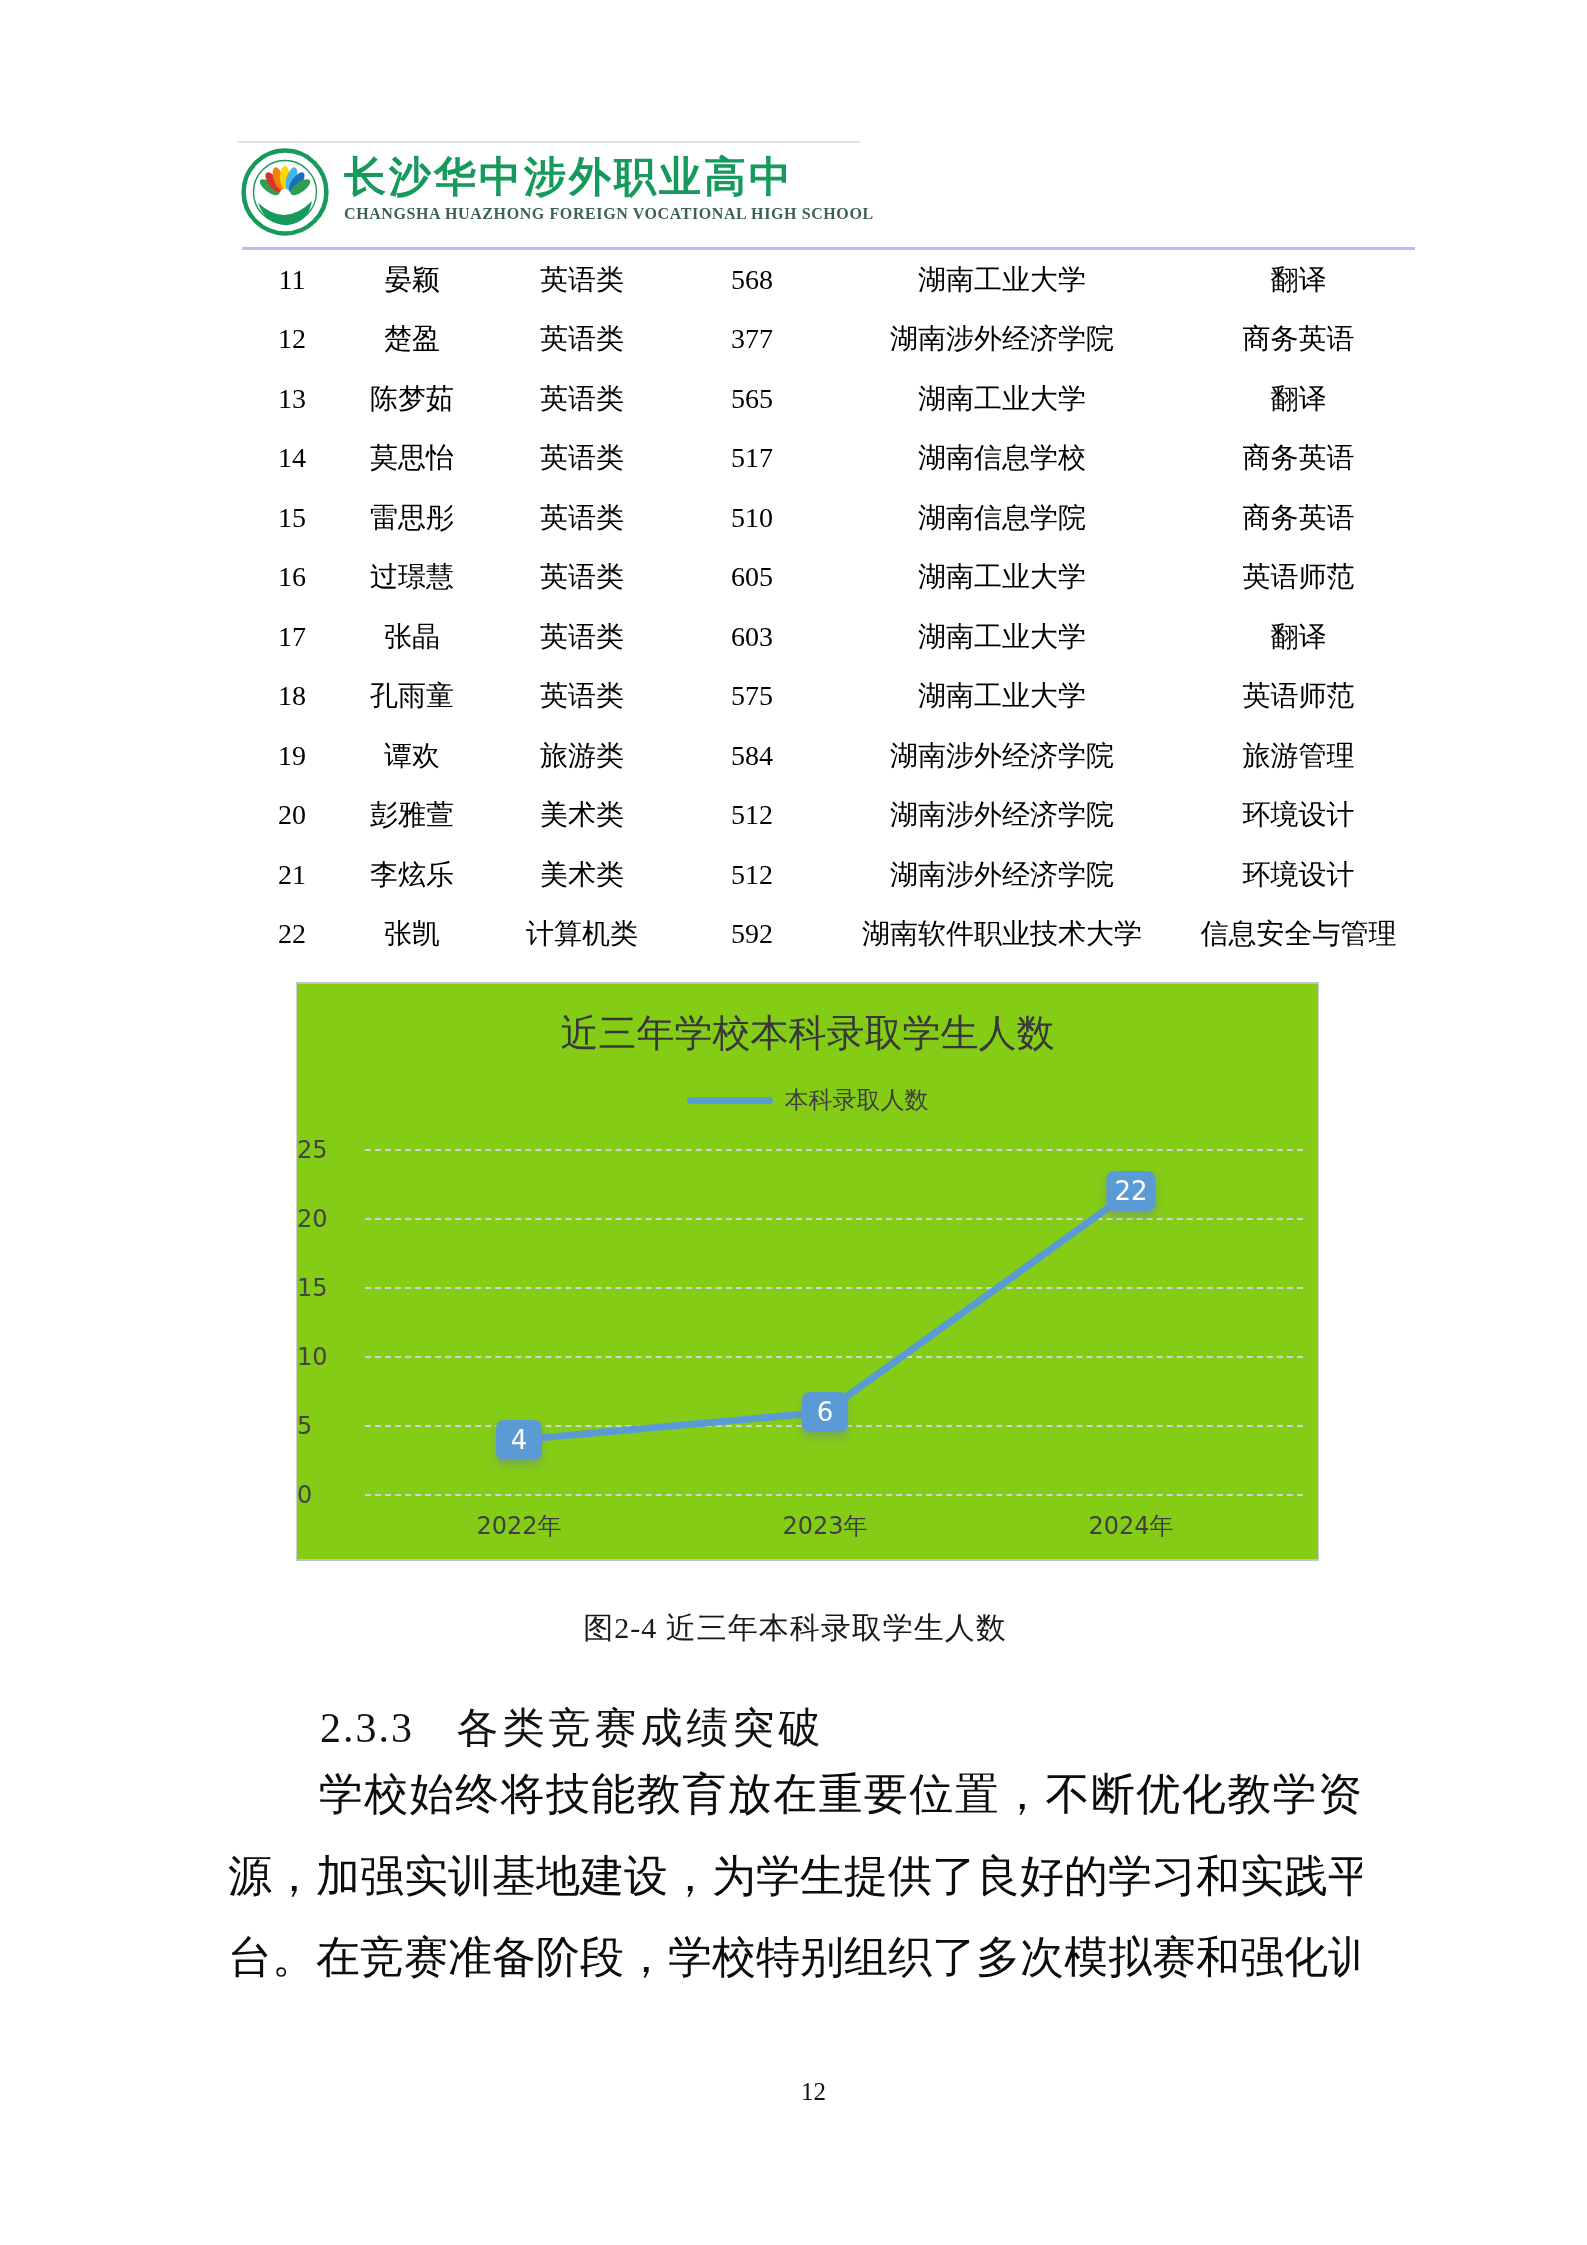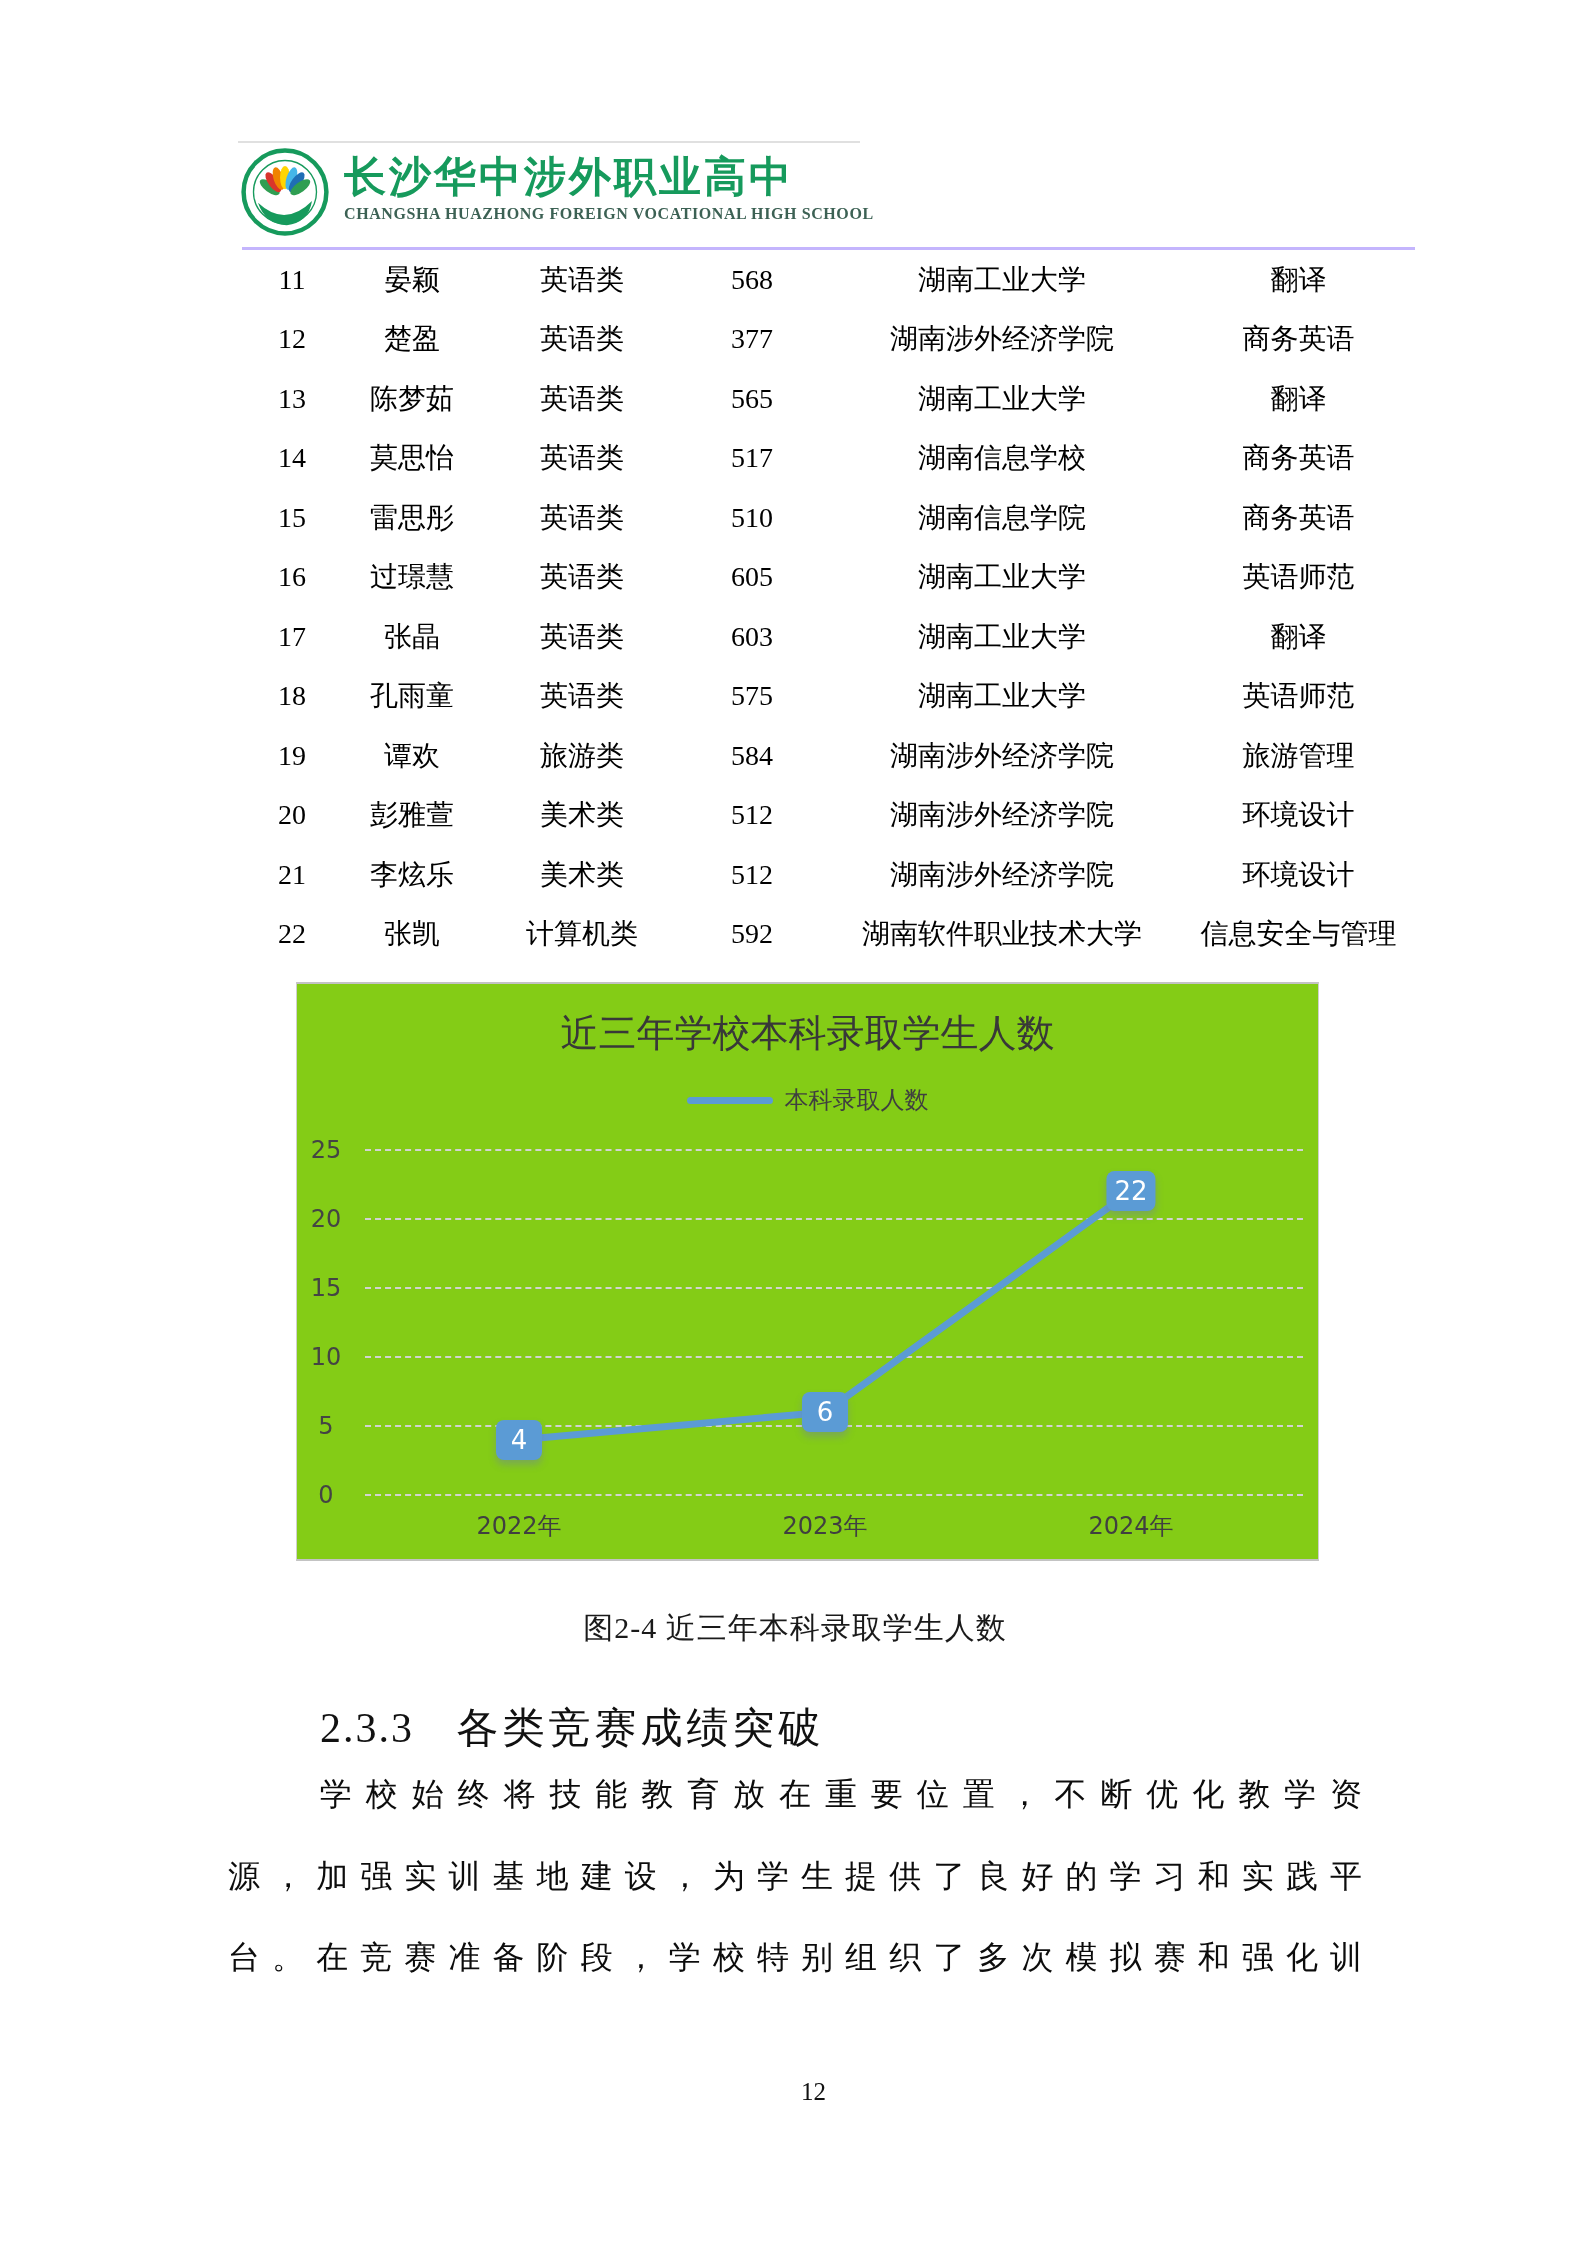--- a/index.html
+++ b/index.html
@@ -26,36 +26,36 @@
              border:1px solid #cfcfcf;border-top:2px solid #c3c3c3;border-bottom:2px solid #c3c3c3;
              font-family:"DejaVu Sans","Liberation Sans",sans-serif;}
   .chart-title{position:absolute;left:0;top:24px;width:100%;text-align:center;font-size:38px;
                color:#383838;white-space:nowrap;}
   .chart-legend{position:absolute;left:0;top:100px;width:100%;display:flex;justify-content:center;
                 align-items:center;gap:12px;}
   .legend-line{width:86px;height:7px;border-radius:3.5px;}
   .legend-label{font-size:24px;color:#3f3f3f;}
   .plot{position:absolute;left:0;top:0;width:100%;height:100%;}
   .gridline{position:absolute;left:68px;width:938px;height:0;border-top:2px dashed #d2d2d2;}
-  .ytick{position:absolute;left:0;width:58px;height:30px;line-height:30px;text-align:center;
+  .ytick{position:absolute;left:0;width:58px;height:30px;line-height:30px;text-align:left;
          font-size:24px;color:#444;}
   .xtick{position:absolute;top:526px;width:160px;margin-left:-80px;text-align:center;
          font-size:24px;color:#404040;white-space:nowrap;}
   .line-svg{position:absolute;left:0;top:0;}
   .pt-badge{position:absolute;min-width:30px;height:40px;padding:0 8px;border-radius:8px;
             display:flex;align-items:center;justify-content:center;color:#fff;font-size:26px;
             transform:translate(-50%,-50%);box-shadow:0 5px 7px rgba(110,130,155,.45);}
 
   
   .fig-caption{position:absolute;left:228px;top:1608px;width:1134px;text-align:center;
                font-size:30px;color:#1a1a1a;letter-spacing:1px;}
   .sec-heading{position:absolute;left:320px;top:1700px;font-size:42px;color:#111;
                letter-spacing:2px;white-space:nowrap;}
   .sec-heading .sec-title{margin-left:30px;letter-spacing:4px;}
-  .body-para{position:absolute;left:228px;top:1754px;width:1134px;font-size:32px;color:#0c0c0c;}
+  .body-para{position:absolute;left:228px;top:1754px;width:1134px;font-size:44px;color:#0c0c0c;}
   .para-line{height:81.5px;line-height:81.5px;text-align:justify;text-align-last:justify;
              white-space:nowrap;overflow:hidden;}
   .page-num{position:absolute;left:0;top:2078px;width:100%;text-align:center;font-size:25px;color:#111;}
 </style>
 </head>
 <body>
 
 <div class="page">
 
   <div class="hdr-rule"></div>

